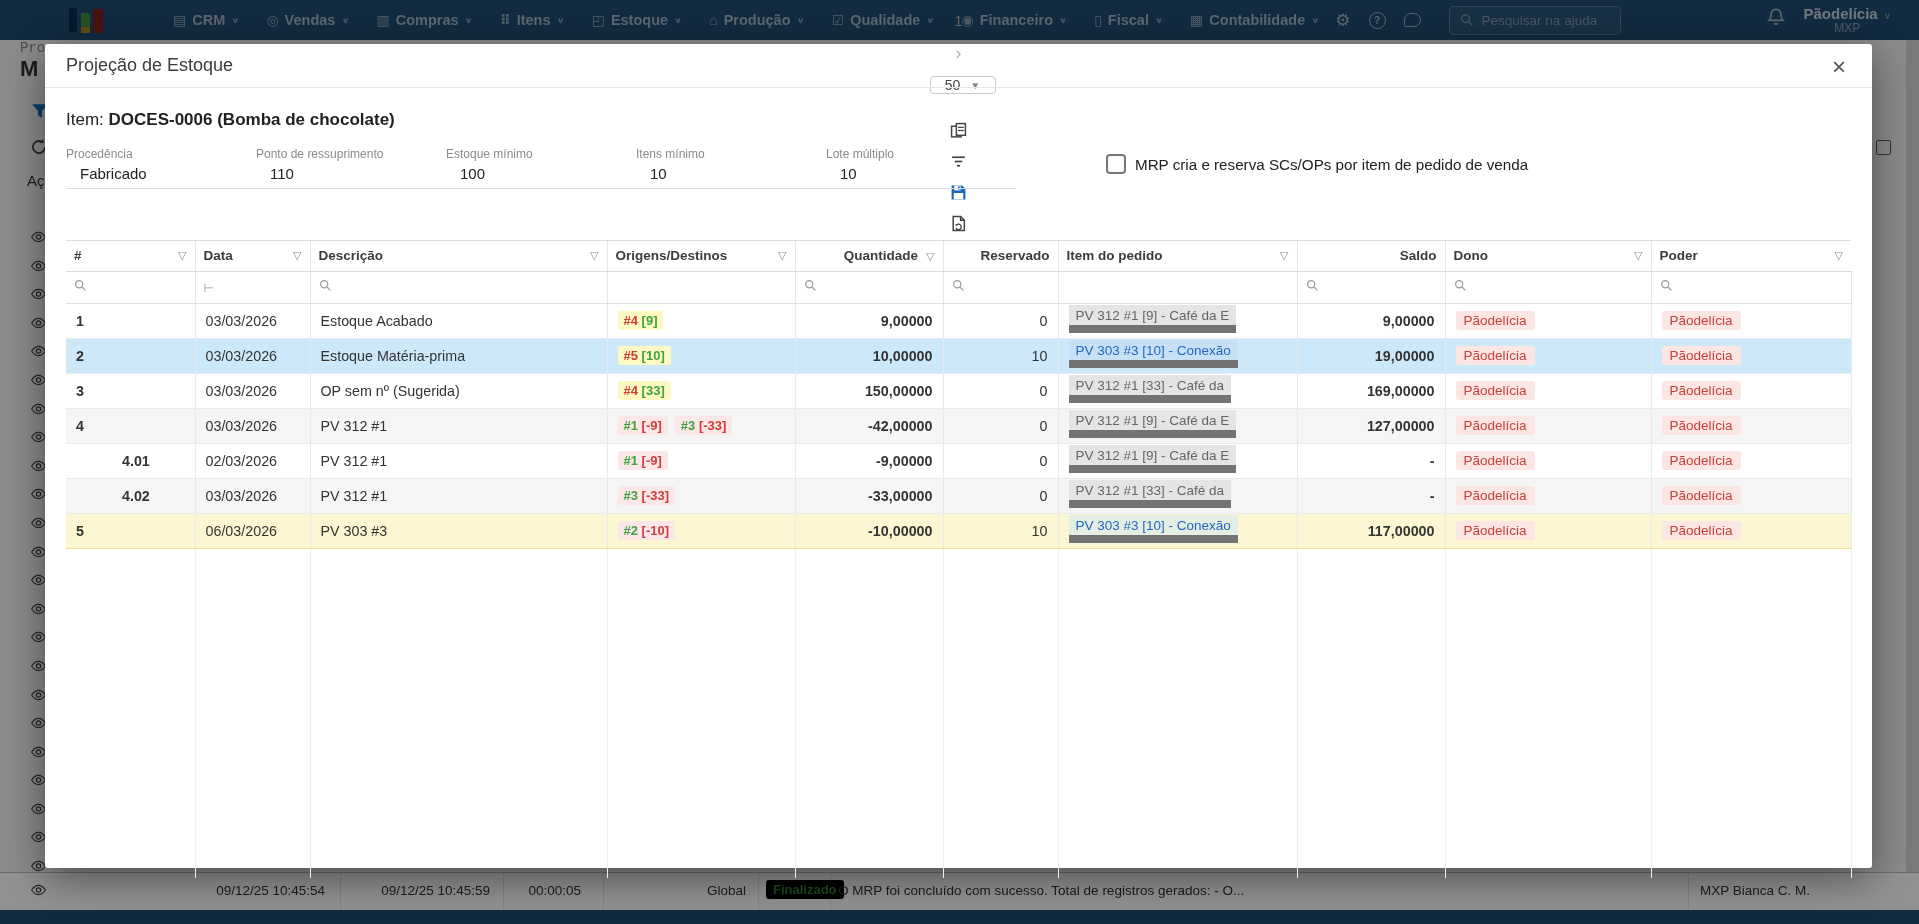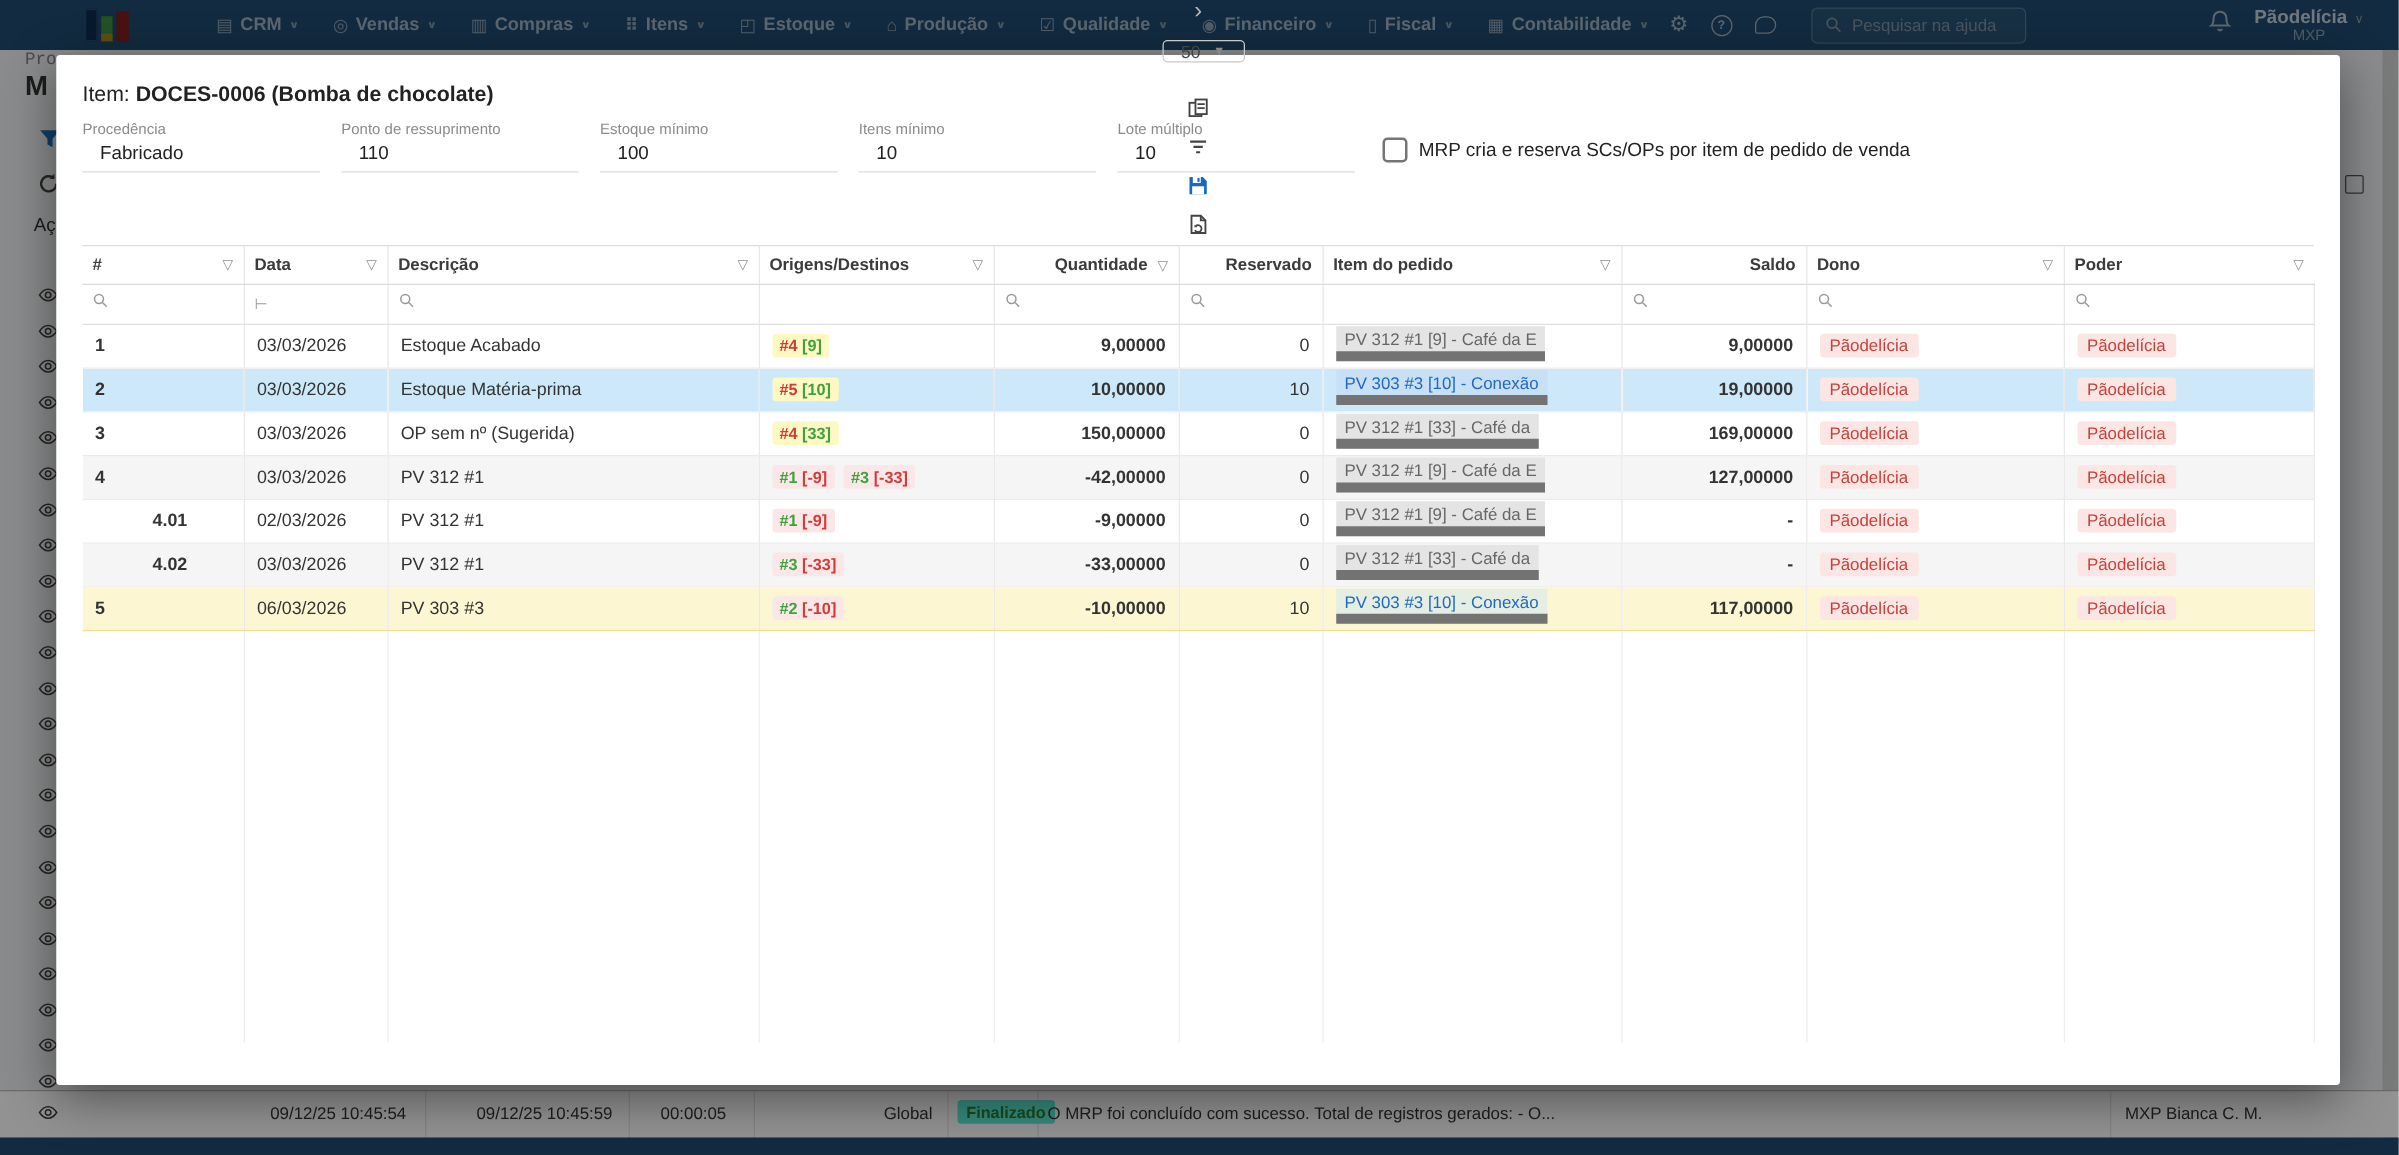--- a/index.html
+++ b/index.html
@@ -44,38 +44,38 @@
   .side-icon-frag{position:absolute;left:1876px;top:100px;width:15px;height:15px;border:1.5px solid #555;border-radius:2px;}
   .eye-col{position:absolute;left:30px;top:190px;display:flex;flex-direction:column;gap:12.6px;}
   .eye{cursor:pointer;line-height:1;height:16px;}
   .scroll-strip{position:absolute;right:0;top:0;width:13px;height:870px;background:rgba(0,0,0,.12);}
 
   .bottom-row{position:absolute;left:0;top:832px;width:100%;height:38px;background:#fbfbfb;
     border-top:1px solid #b9b9b9;font-size:13.5px;color:#333;}
   .bottom-row .vline{position:absolute;top:0;width:1px;height:38px;background:#e2e2e2;}
   .br-eye{position:absolute;left:30px;top:11px;}
   .br-cell{position:absolute;top:10px;white-space:nowrap;}
-  .status-chip{display:inline-block;padding:2px 7px;background:#5eead4;color:#2e7d32;
+  .status-chip{display:inline-block;padding:2px 7px;background:#000000;color:#2e7d32;
     font-weight:bold;font-size:13px;border-radius:3px;}
   .bottom-strip{position:absolute;left:0;top:910px;width:100%;height:14px;background:#1f4a6e;z-index:1;}
 
   .overlay{position:absolute;inset:0;background:rgba(0,0,0,.42);z-index:5;}
 
   
   .modal{position:absolute;left:45px;top:44px;width:1827px;height:824px;background:#fff;
     border-radius:3px;box-shadow:0 10px 40px rgba(0,0,0,.45);z-index:10;}
   .m-head{position:relative;height:44px;border-bottom:1px solid #e5e5e5;display:flex;align-items:center;padding:0 21px;}
   .m-title{font-size:18px;color:#3c3c3c;}
   .m-close{position:absolute;right:18px;top:8px;font-size:24px;color:#555;cursor:pointer;
     width:30px;height:30px;display:flex;align-items:center;justify-content:center;}
   .m-body{padding:10px 21px 0 21px;}
   .item-line{font-size:17px;color:#222;margin-top:12px;}
   .item-line b{font-weight:bold;}
 
-  .fields-row{position:relative;display:flex;gap:17px;margin-top:10px;height:56px;}
+  .fields-row{position:relative;display:flex;margin-top:10px;height:56px;align-items:center;}
   .field{width:190px;}
   .f-label{font-size:12px;color:#8a8a8a;}
   .f-value{font-size:15px;color:#222;padding:4px 0 6px 14px;border-bottom:1px solid #dcdcdc;cursor:text;}
   .mrp-check{position:absolute;left:1040px;top:14px;display:flex;align-items:center;gap:9px;cursor:pointer;}
   .cbox{width:20px;height:20px;border:2px solid #757575;border-radius:4px;background:#fff;}
   .cbx-label{font-size:15.2px;color:#222;}
 
   .pag-row{display:flex;align-items:center;justify-content:flex-end;gap:14px;height:32px;margin-top:4px;
     color:#666;font-size:14px;flex-direction:column;}
   .pg-sum{margin-right:6px;}
@@ -346,20 +346,24 @@
       <span class="br-cell" style="left:766px;top:7px"><span class="status-chip">Finalizado</span></span>
       <span class="br-cell" style="left:838px">O MRP foi concluído com sucesso. Total de registros gerados: - O...</span>
       <span class="br-cell" style="left:1700px">MXP Bianca C. M.</span>
     </div>
   </div>
   <div class="bottom-strip"></div>
 
   <div class="overlay"></div>
 
   <div class="modal">
+    <div class="m-head">
+      <span class="m-title">Projeção de Estoque</span>
+      <span class="m-close">×</span>
+    </div>
     <div class="m-body">
       <div class="item-line">
         <span>Item:</span>
         <b>DOCES-0006 (Bomba de chocolate)</b>
       </div>
 
       <div class="fields-row" id="fields-row">
         <div class="field">
             <div class="f-label">Procedência</div>
             <div class="f-value">Fabricado</div>

